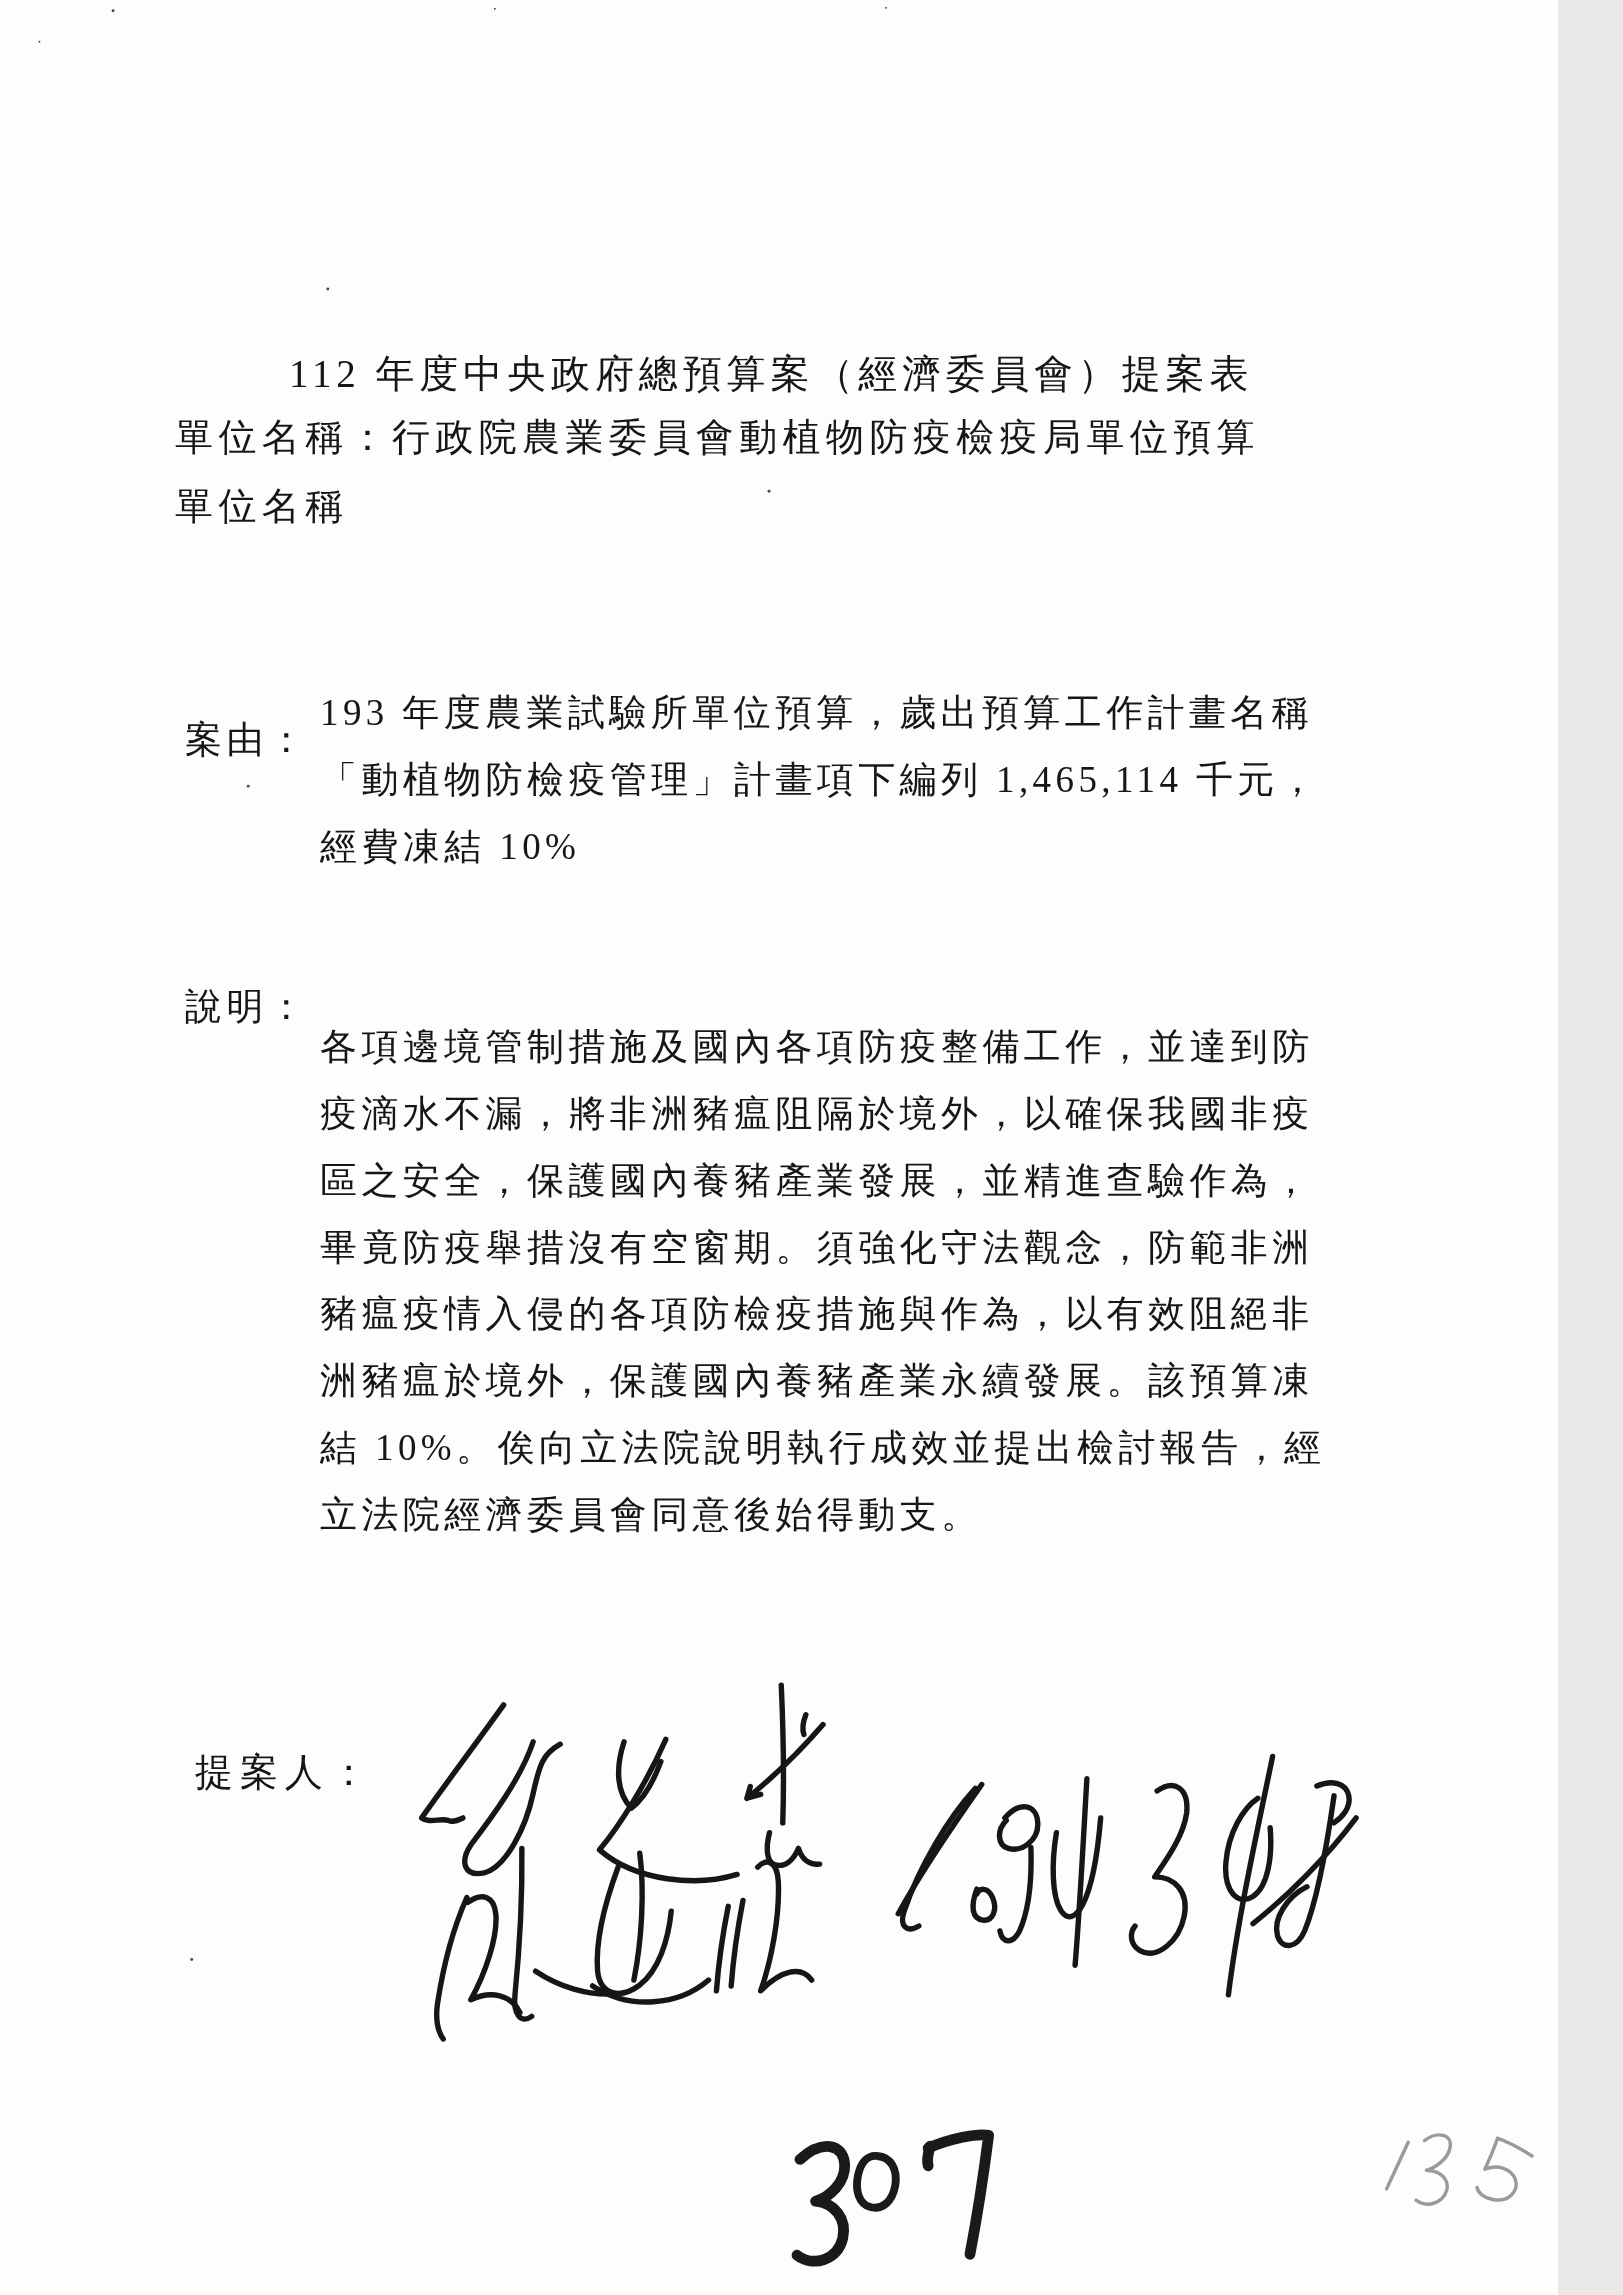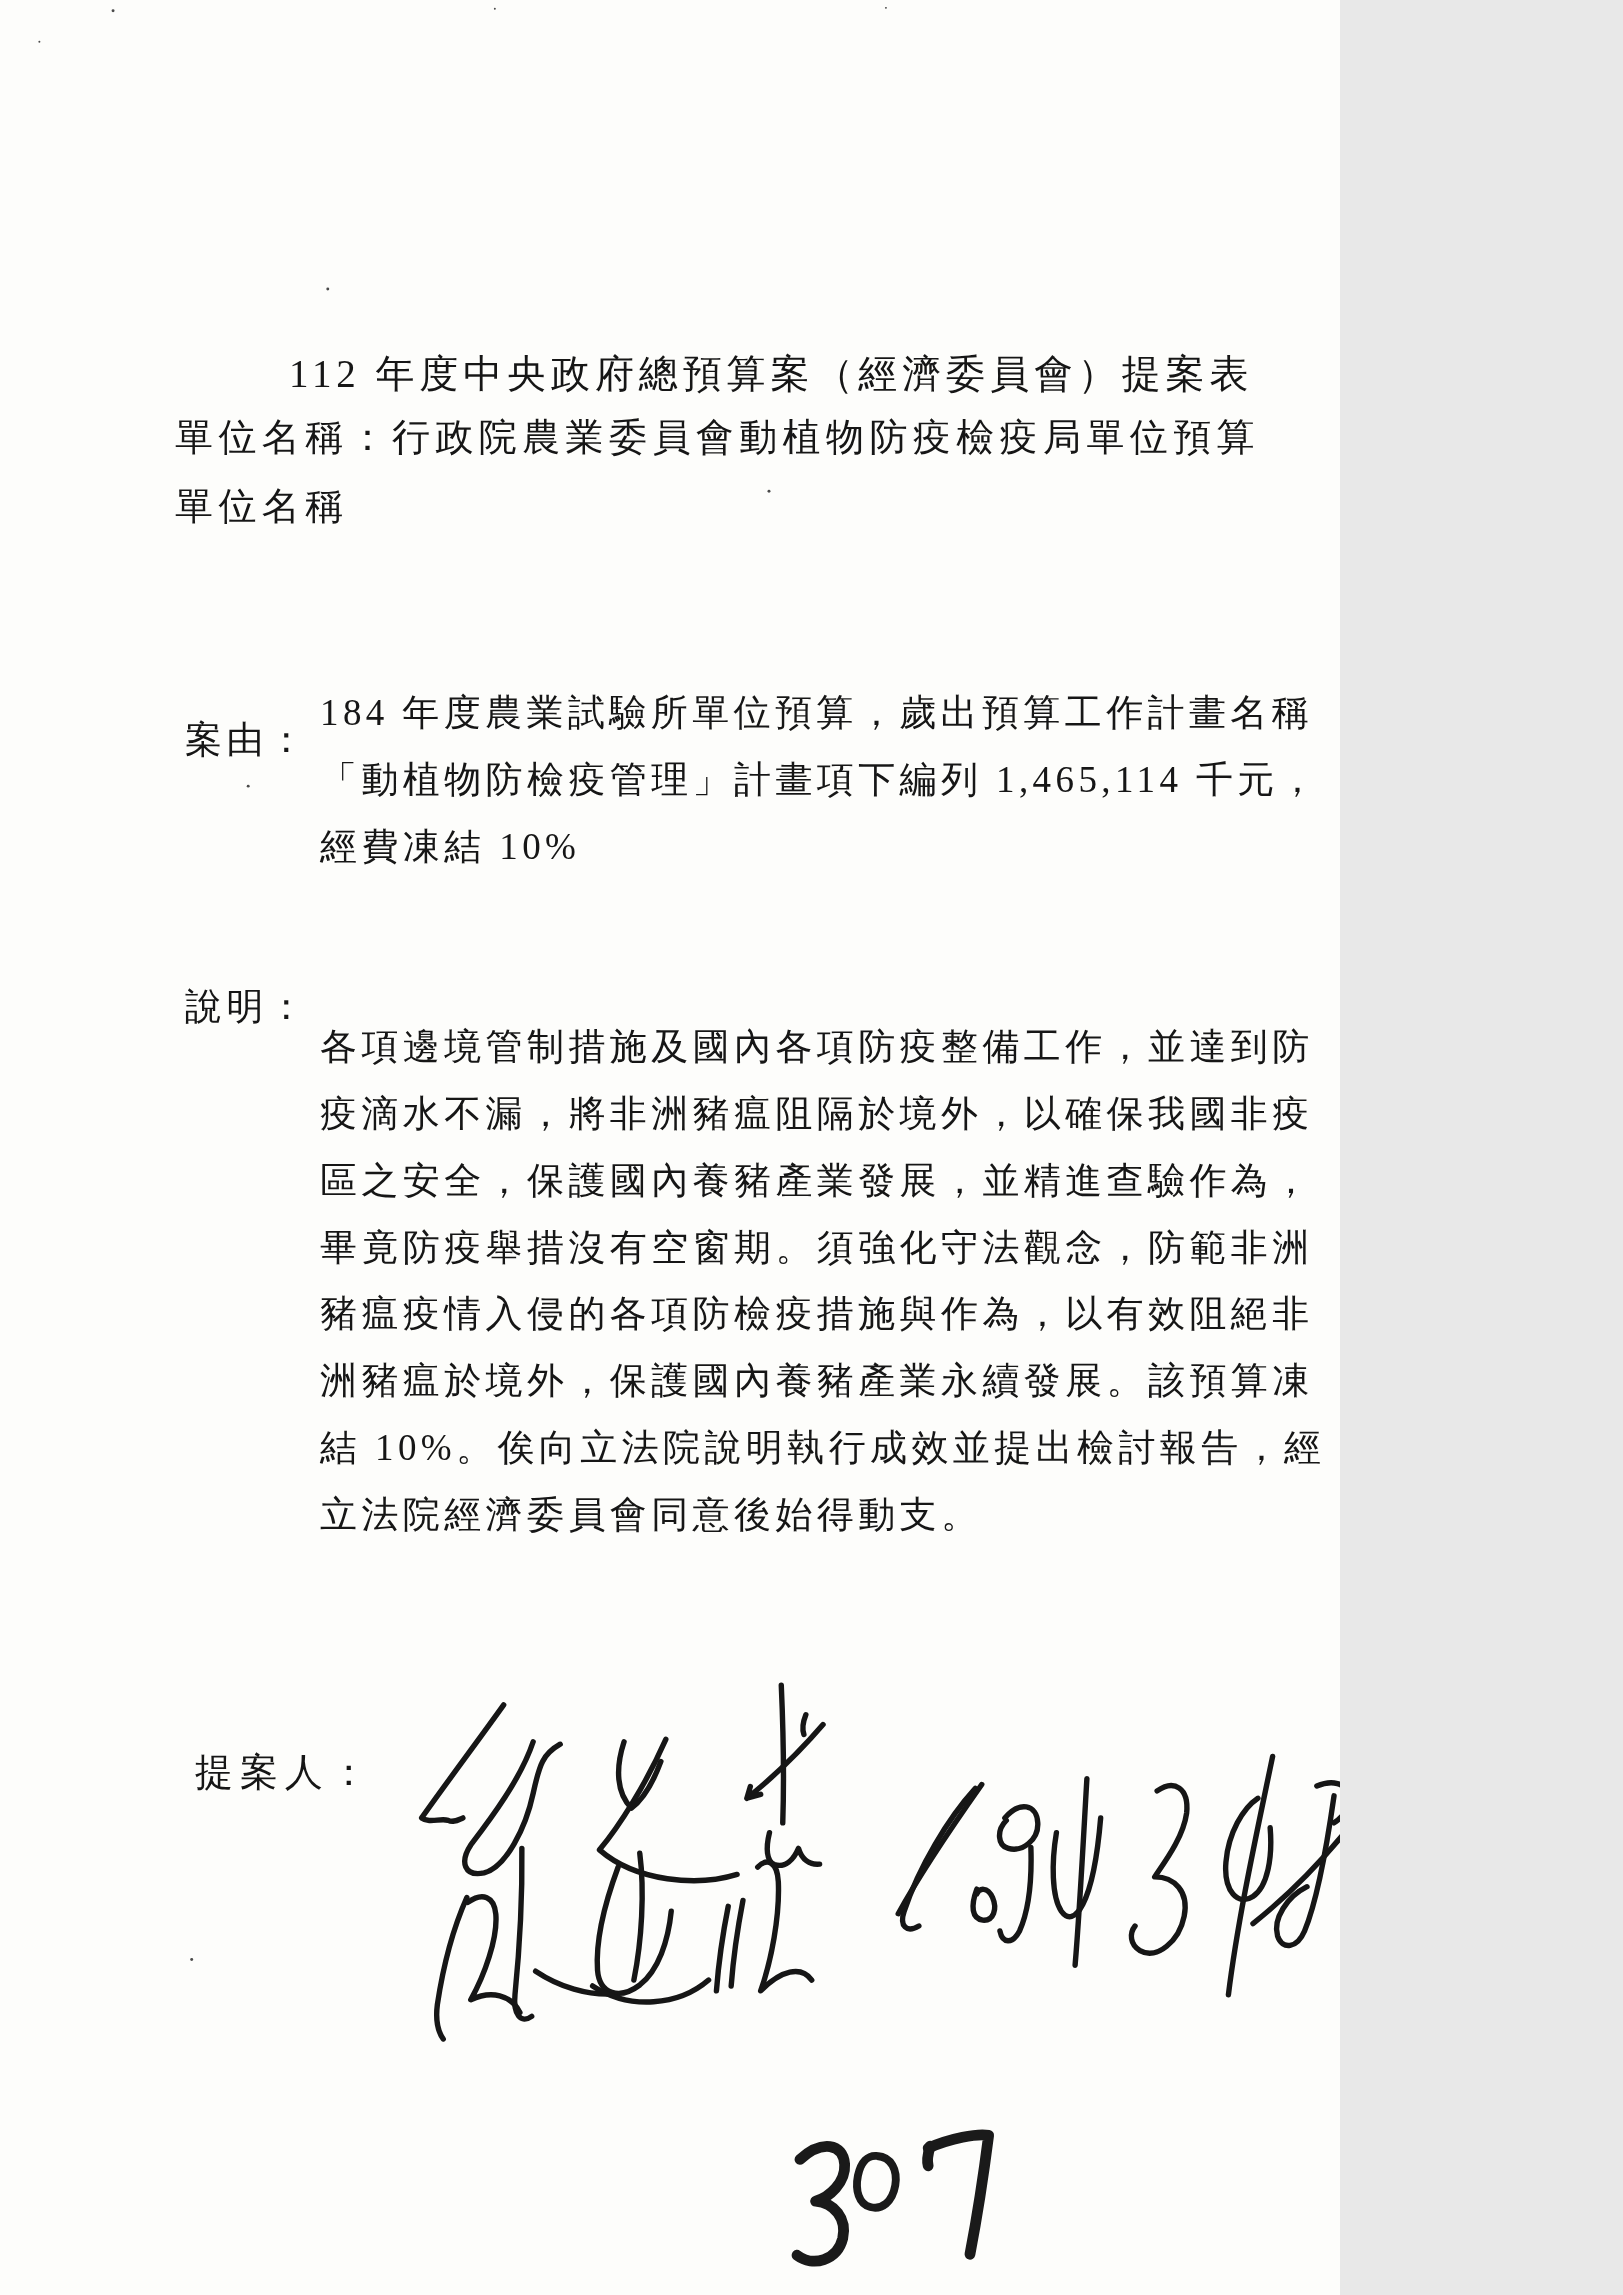--- a/index.html
+++ b/index.html
@@ -1,18 +1,18 @@
 <!DOCTYPE html>
 <html style="--ink: #161616; --marker: #1a1a1a; --pencil: #9a9a9a; --paper: #fdfdfb;font-size:7.9px"><head>
 <meta charset="utf-8">
 <style>
   html,body{margin:0;padding:0;background:#e8e8e8;}
   .page{
     position:relative;
-    width:1340px;
+    width:1558px;
     height:2295px;
     background:var(--paper,#fdfdfb);
     overflow:hidden;
     font-family:"Liberation Serif","DejaVu Serif",serif;
   }
   .t{
     position:absolute;
     line-height:1.1;
     white-space:nowrap;
     color:var(--ink,#151515);
@@ -49,21 +49,21 @@
 </head>
 <body>
 
 <div class="page">
 
   <div class="t title">112 年度中央政府總預算案（經濟委員會）提案表</div>
   <div class="t unit">單位名稱：行政院農業委員會動植物防疫檢疫局單位預算</div>
   <div class="t section">單位名稱</div>
 
   <div class="t lbl case-label">案由：</div>
-  <div class="t body c0">184 年度農業試驗所單位預算，歲出預算工作計畫名稱</div>
+  <div class="t body c0">193 年度農業試驗所單位預算，歲出預算工作計畫名稱</div>
   <div class="t body c1">「動植物防檢疫管理」計畫項下編列 1,465,114 千元，</div>
   <div class="t body c2">經費凍結 10%</div>
 
   <div class="t lbl expl-label">說明：</div>
   <div class="t body e1">各項邊境管制措施及國內各項防疫整備工作，並達到防</div>
   <div class="t body e2">疫滴水不漏，將非洲豬瘟阻隔於境外，以確保我國非疫</div>
   <div class="t body e3">區之安全，保護國內養豬產業發展，並精進查驗作為，</div>
   <div class="t body e5">豬瘟疫情入侵的各項防檢疫措施與作為，以有效阻絕非</div>
   <div class="t body e4">畢竟防疫舉措沒有空窗期。須強化守法觀念，防範非洲</div>
   <div class="t body e6">洲豬瘟於境外，保護國內養豬產業永續發展。該預算凍</div>

